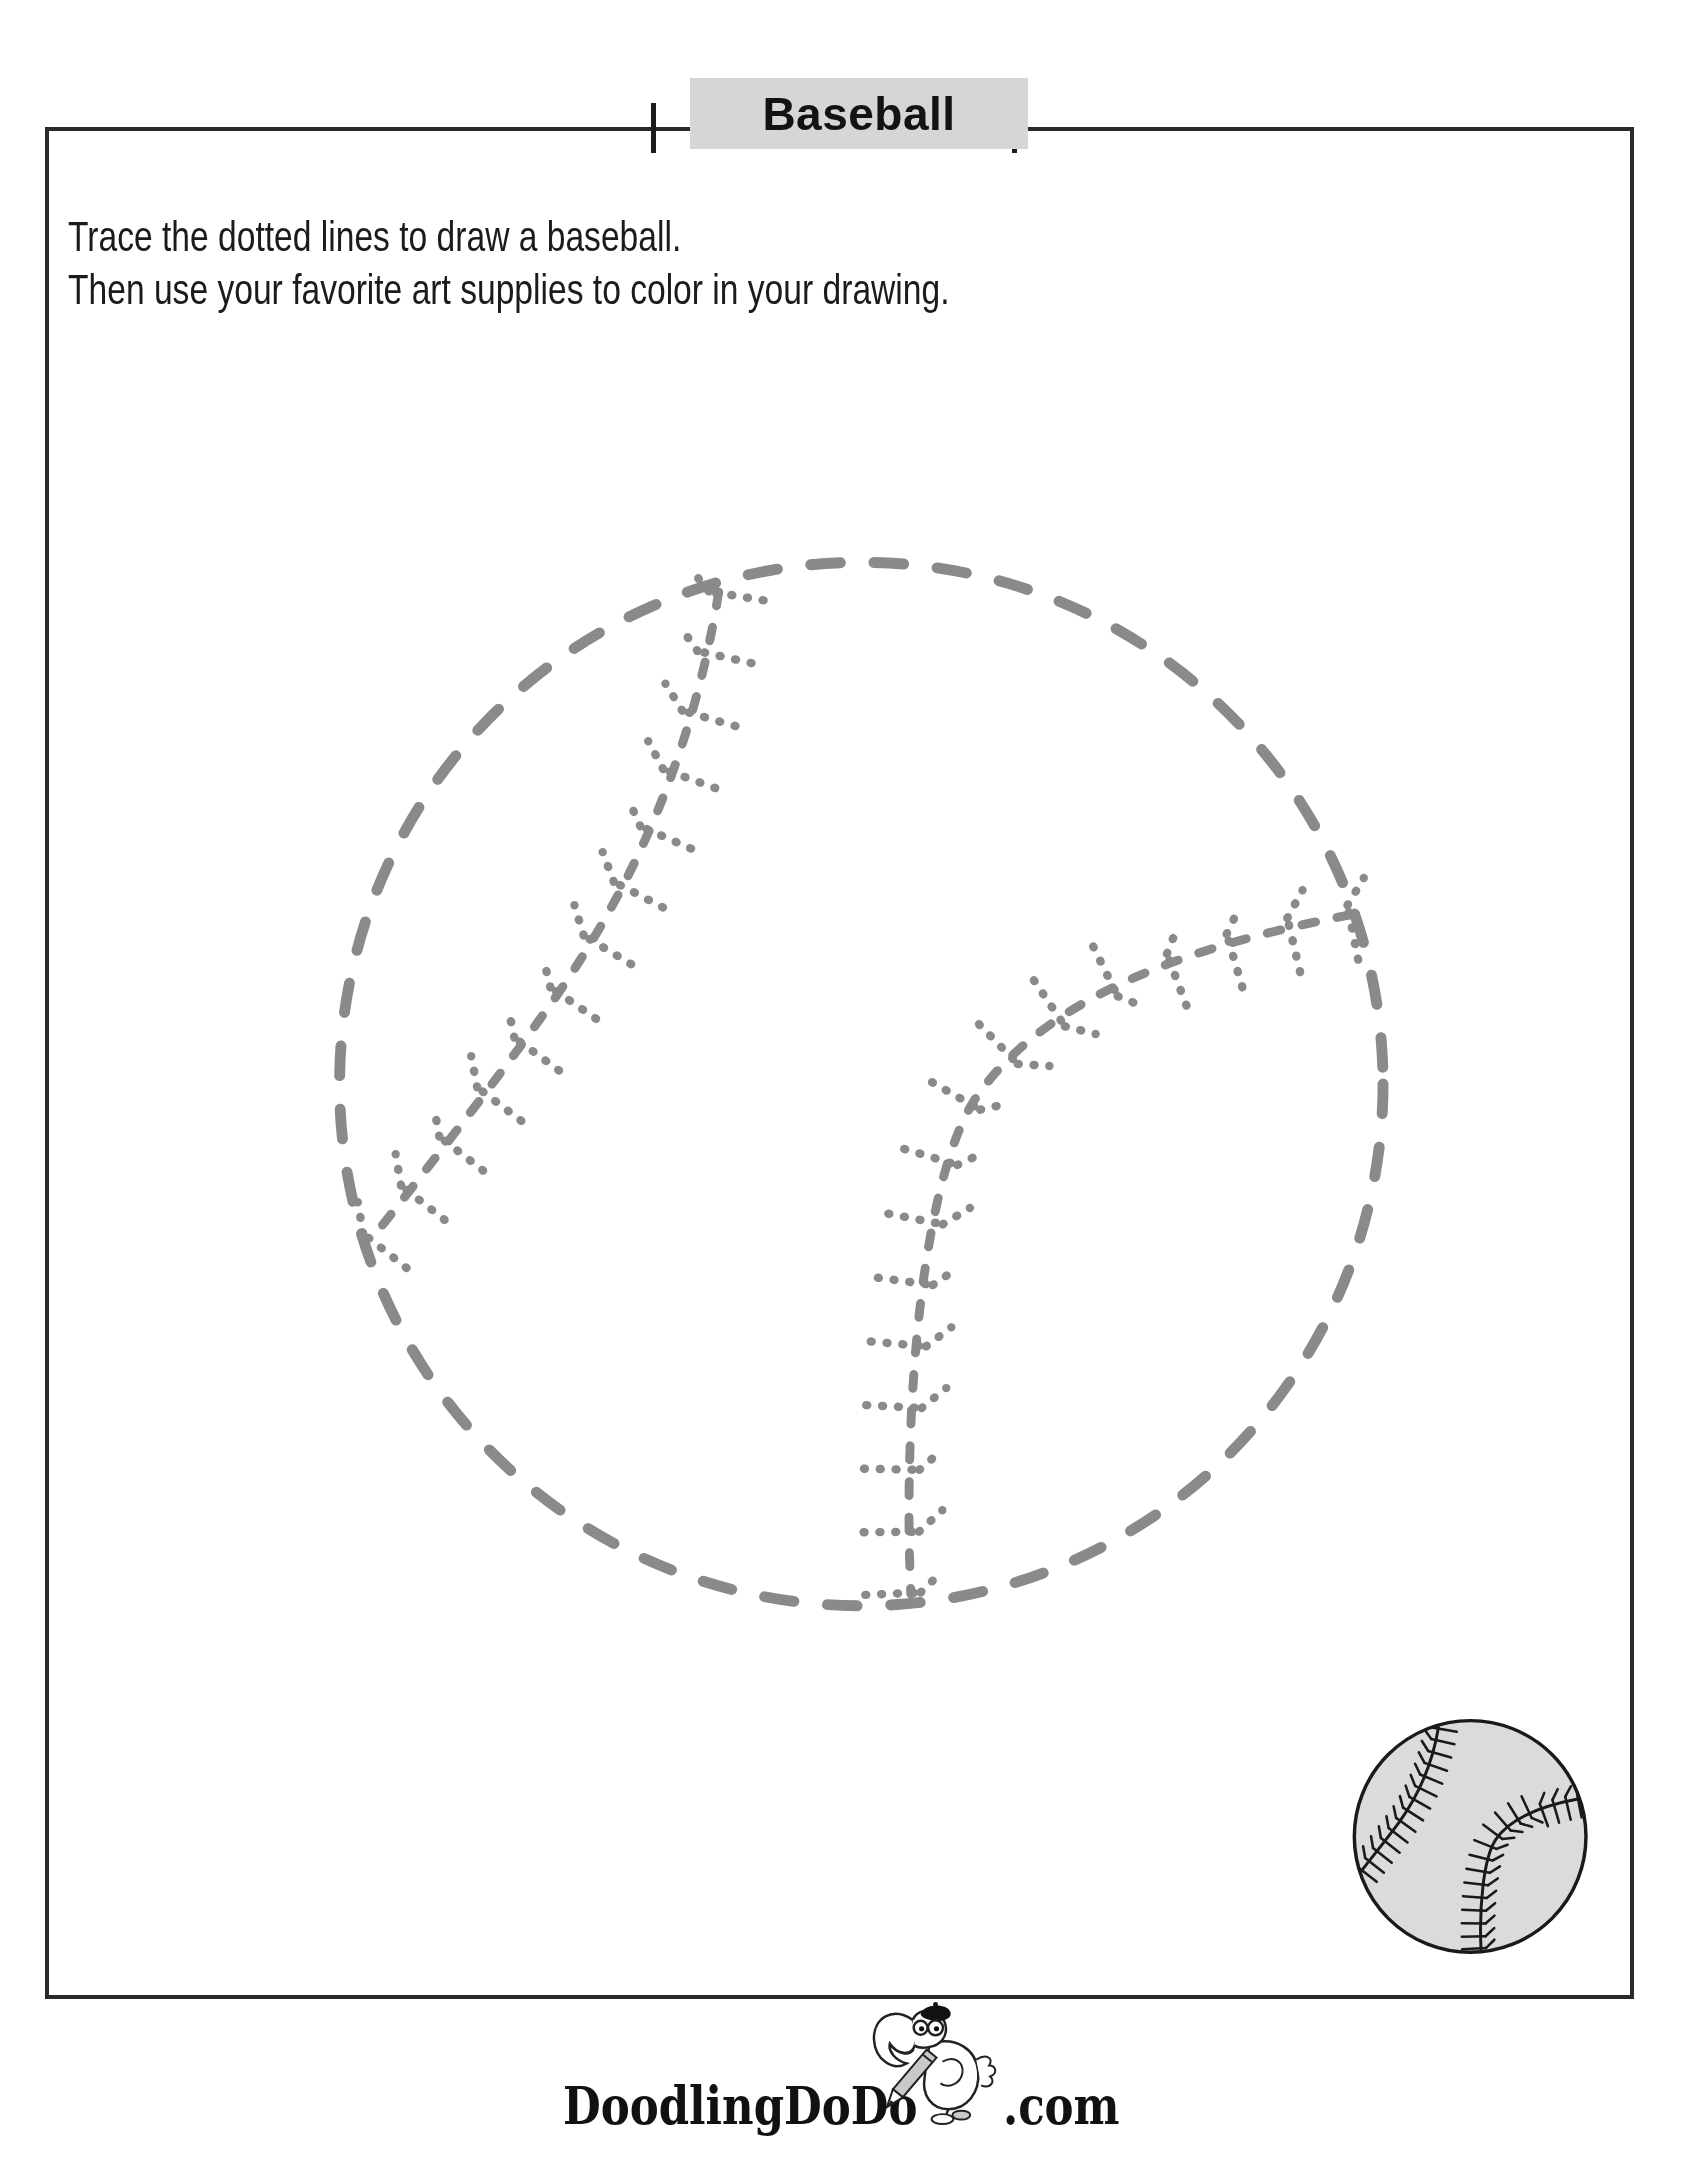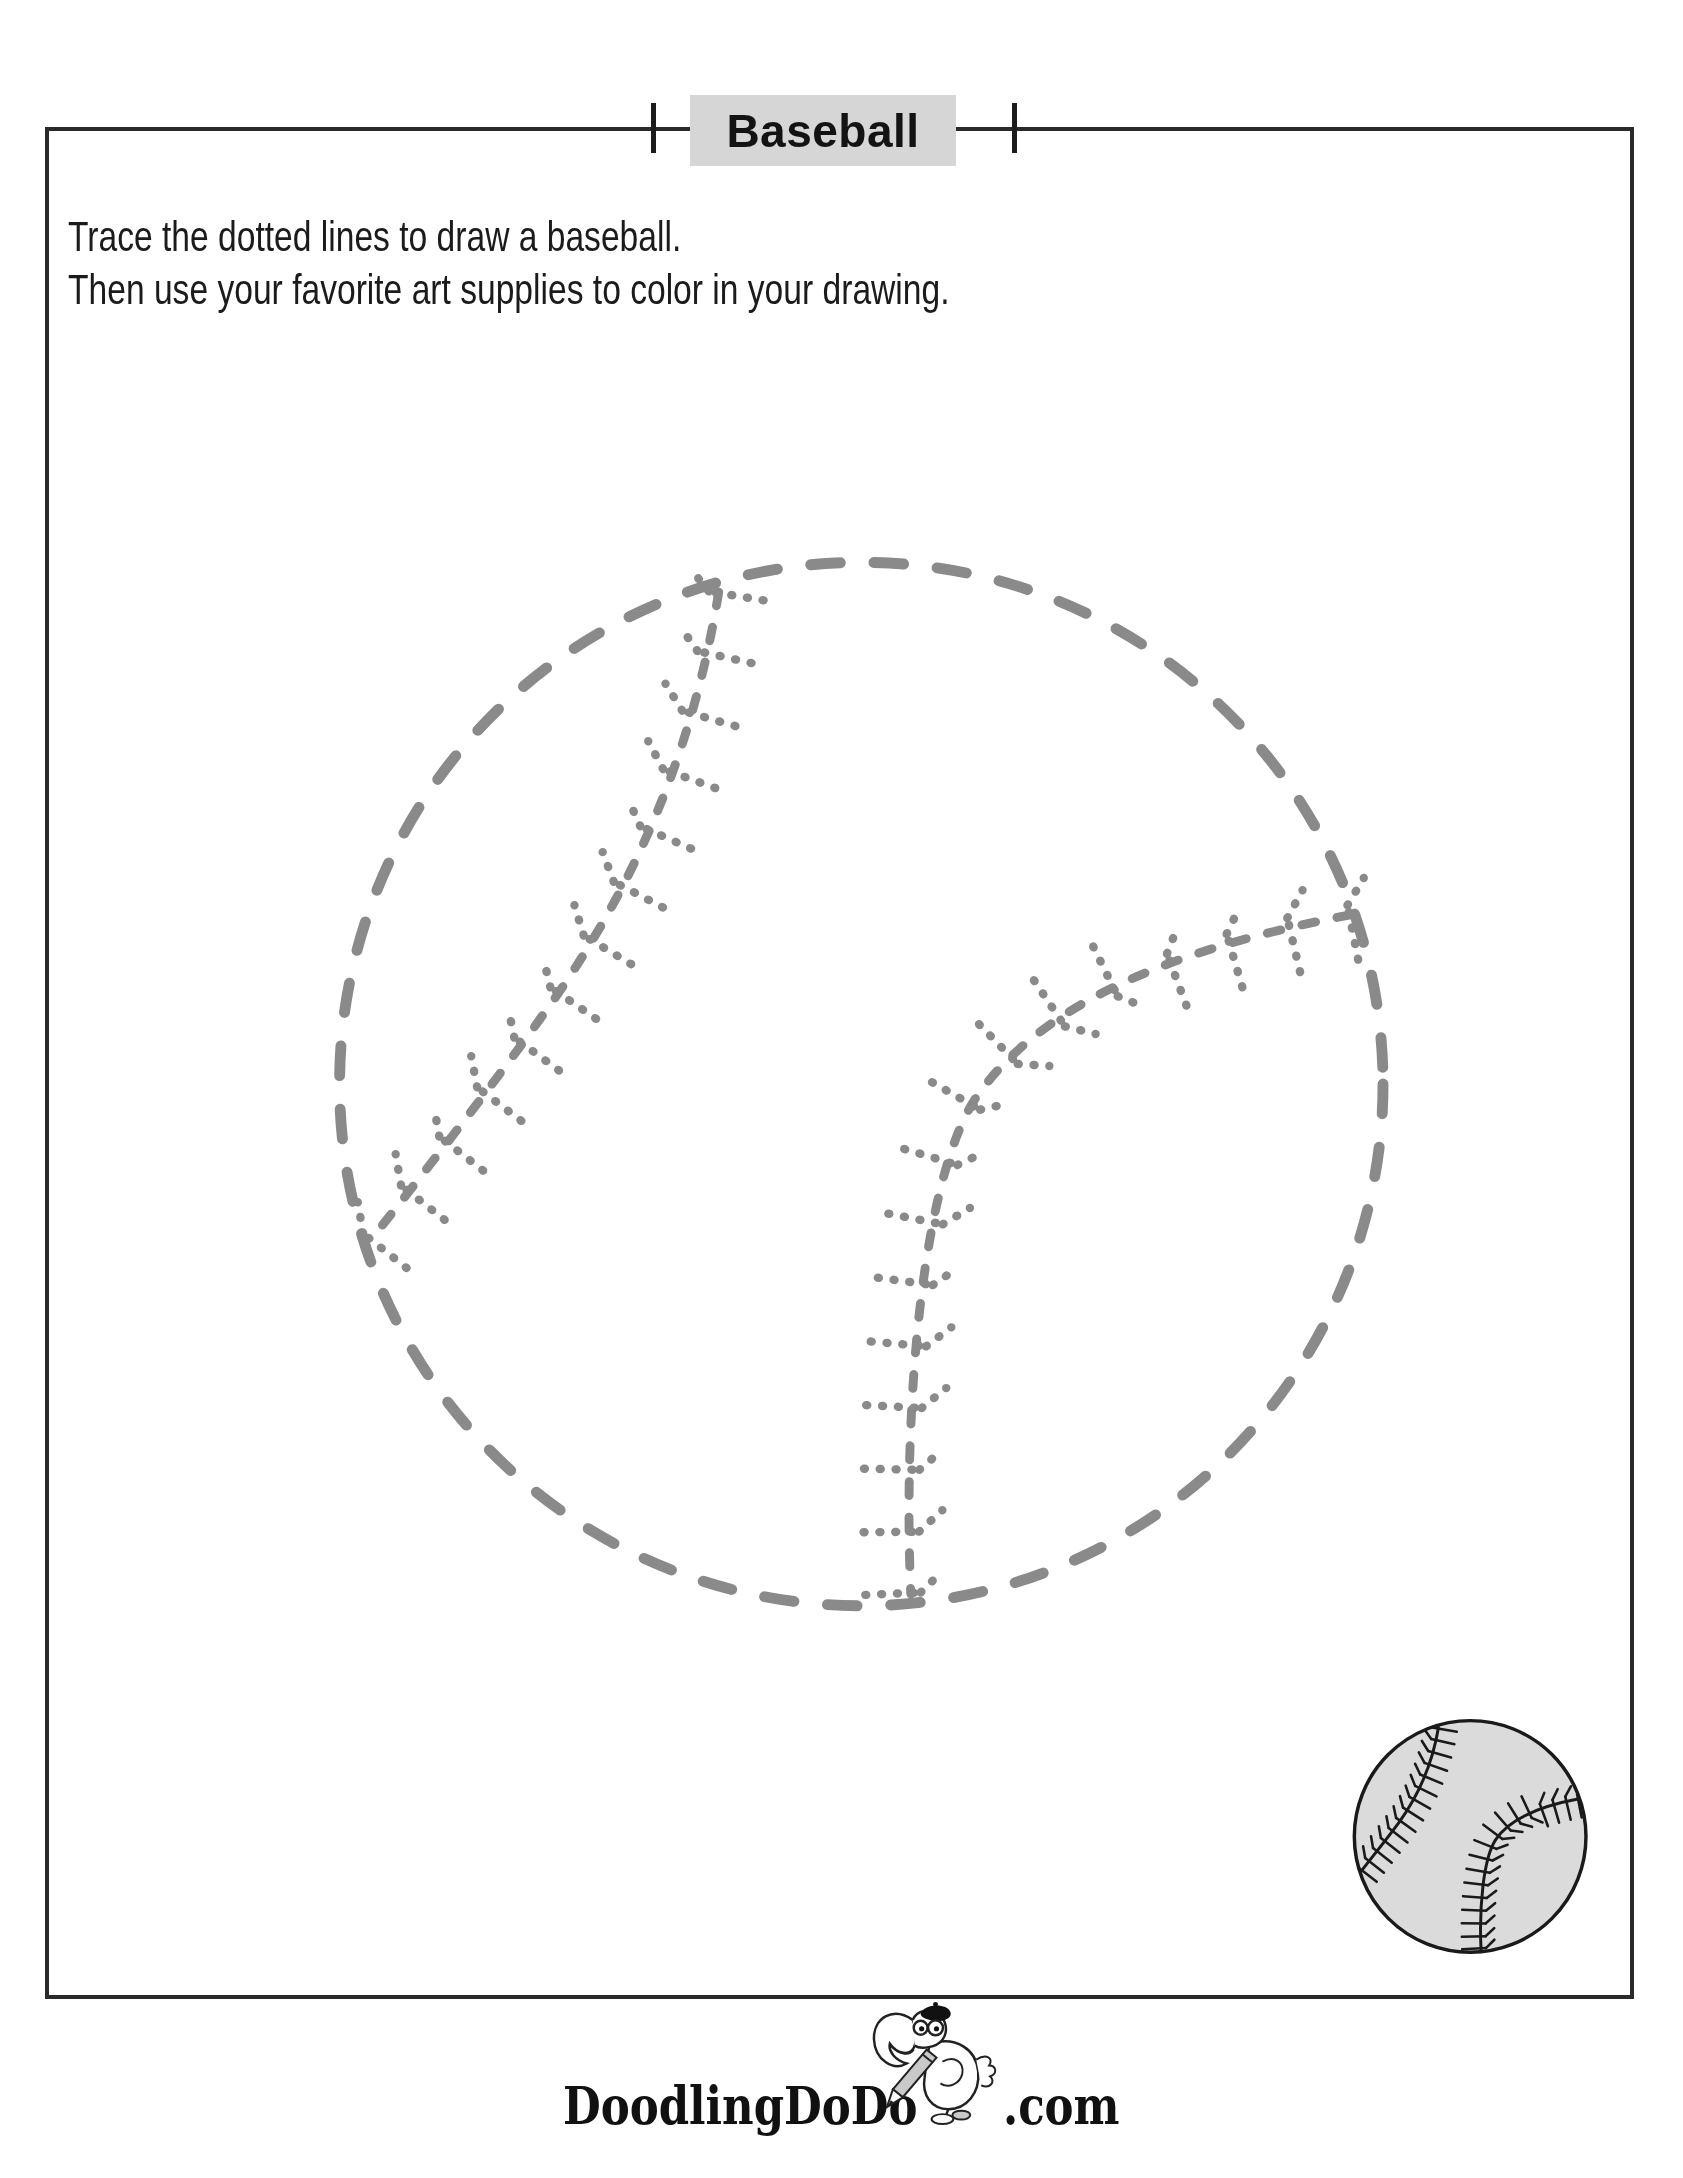--- a/index.html
+++ b/index.html
@@ -10,21 +10,21 @@
   #frame{
     position:absolute; left:45px; top:127px; width:1589px; height:1872px;
     border:4px solid #2a2a2a; box-sizing:border-box; background:transparent;
   }
   .title-tick{
     position:absolute; top:103px; width:5px; height:50px; background:#1c1c1c;
   }
   #tick-left{left:651px;}
   #tick-right{left:1012px;}
   #title-box{
-    position:absolute; left:690px; top:95px; width:266px; height:71px;
+    position:absolute; left:690px; top:78px; width:338px; height:71px;
     background:#d6d6d6; display:flex; align-items:center; justify-content:center;
     font-size:46px; font-weight:bold; color:#131313; letter-spacing:0.5px;
   }
   #instructions{
     position:absolute; left:68px; top:210px;
     font-size:42px; line-height:53px; color:#1b1b1b;
     transform:scaleX(0.80); transform-origin:0 0; white-space:nowrap;
   }
   #art{ position:absolute; left:0; top:0; width:1683px; height:2178px; }
   .logo-text{

